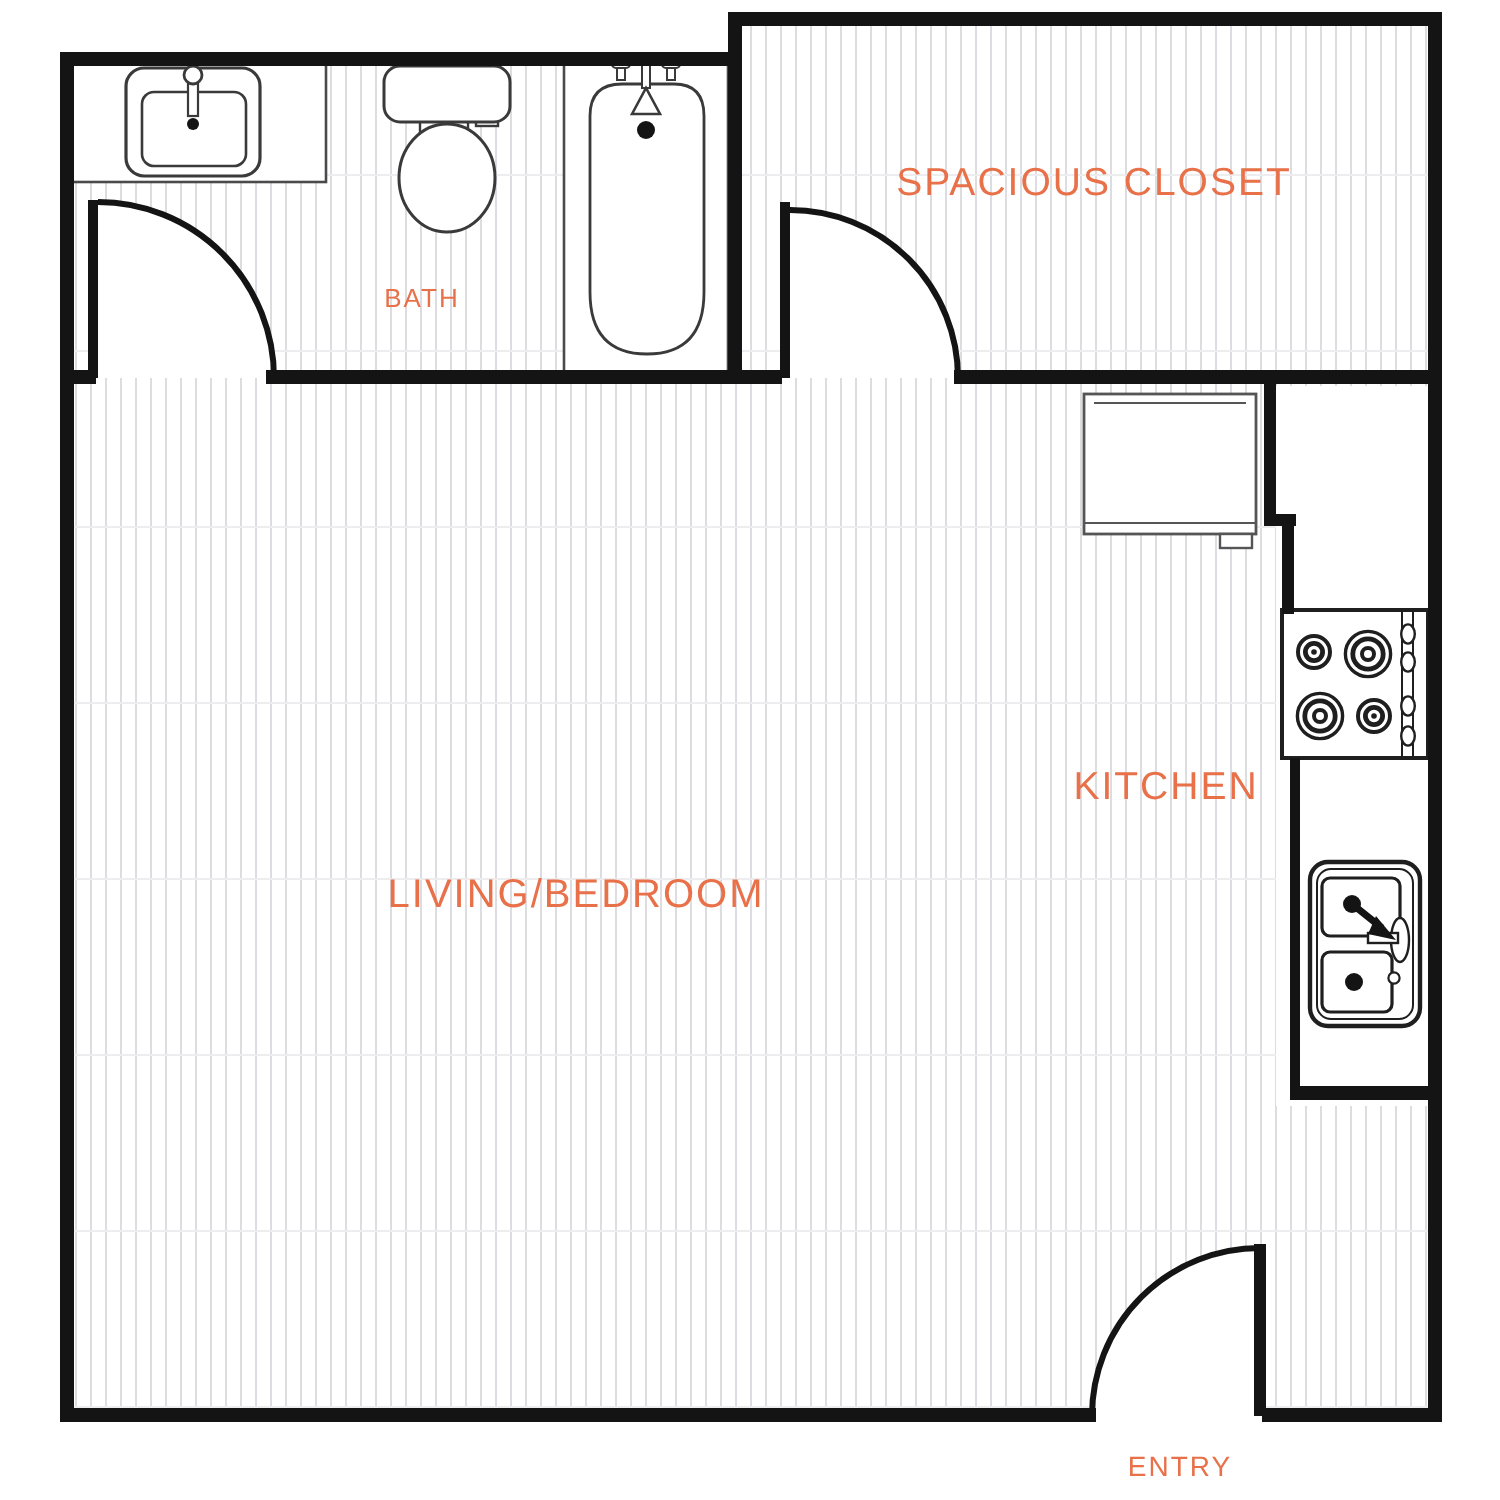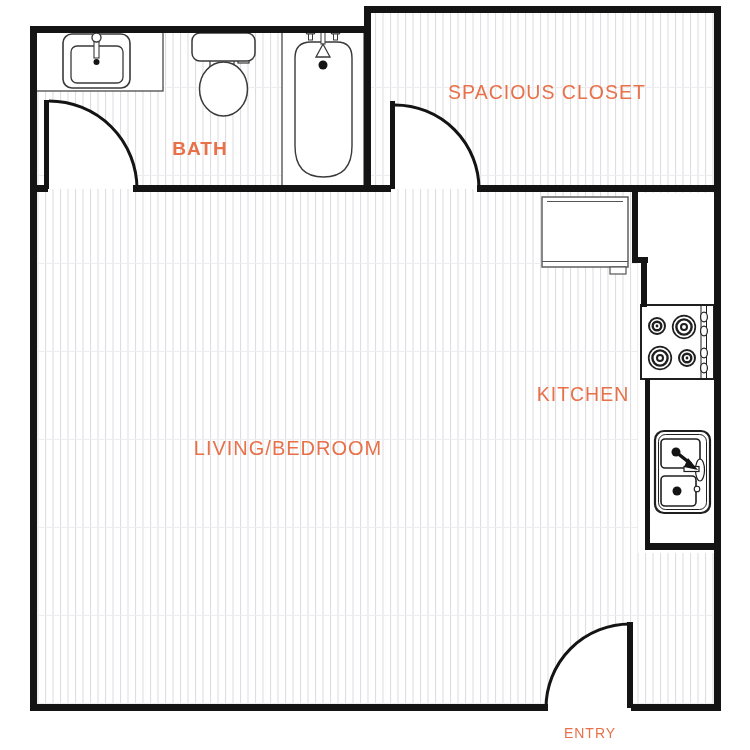--- a/index.html
+++ b/index.html
@@ -1,21 +1,21 @@
 <!DOCTYPE html>
 <html><head>
 <meta charset="utf-8">
 <style>
   html,body{margin:0;padding:0;background:#ffffff;}
   .stage{position:relative;width:750px;height:750px;background:#ffffff;overflow:hidden;
          font-family:"Liberation Sans", sans-serif;}
   .stage svg{position:absolute;left:0;top:0;}
   .room-label{position:absolute;transform:translate(-50%,-50%);color:#E8714A;
               letter-spacing:1px;white-space:nowrap;font-weight:400;}
-  .lbl-bath{left:200px;top:149px;font-size:19px;font-weight:bold;}
+  .lbl-bath{left:211px;top:149px;font-size:13px;}
   .lbl-closet{left:547px;top:92px;font-size:19.5px;}
   .lbl-living{left:288px;top:448px;font-size:20px;}
   .lbl-kitchen{left:583px;top:394px;font-size:19.5px;text-align:right;}
   .lbl-entry{left:590px;top:733px;font-size:14px;}
 </style>
 </head>
 <body>
 
 <div class="stage">
 

